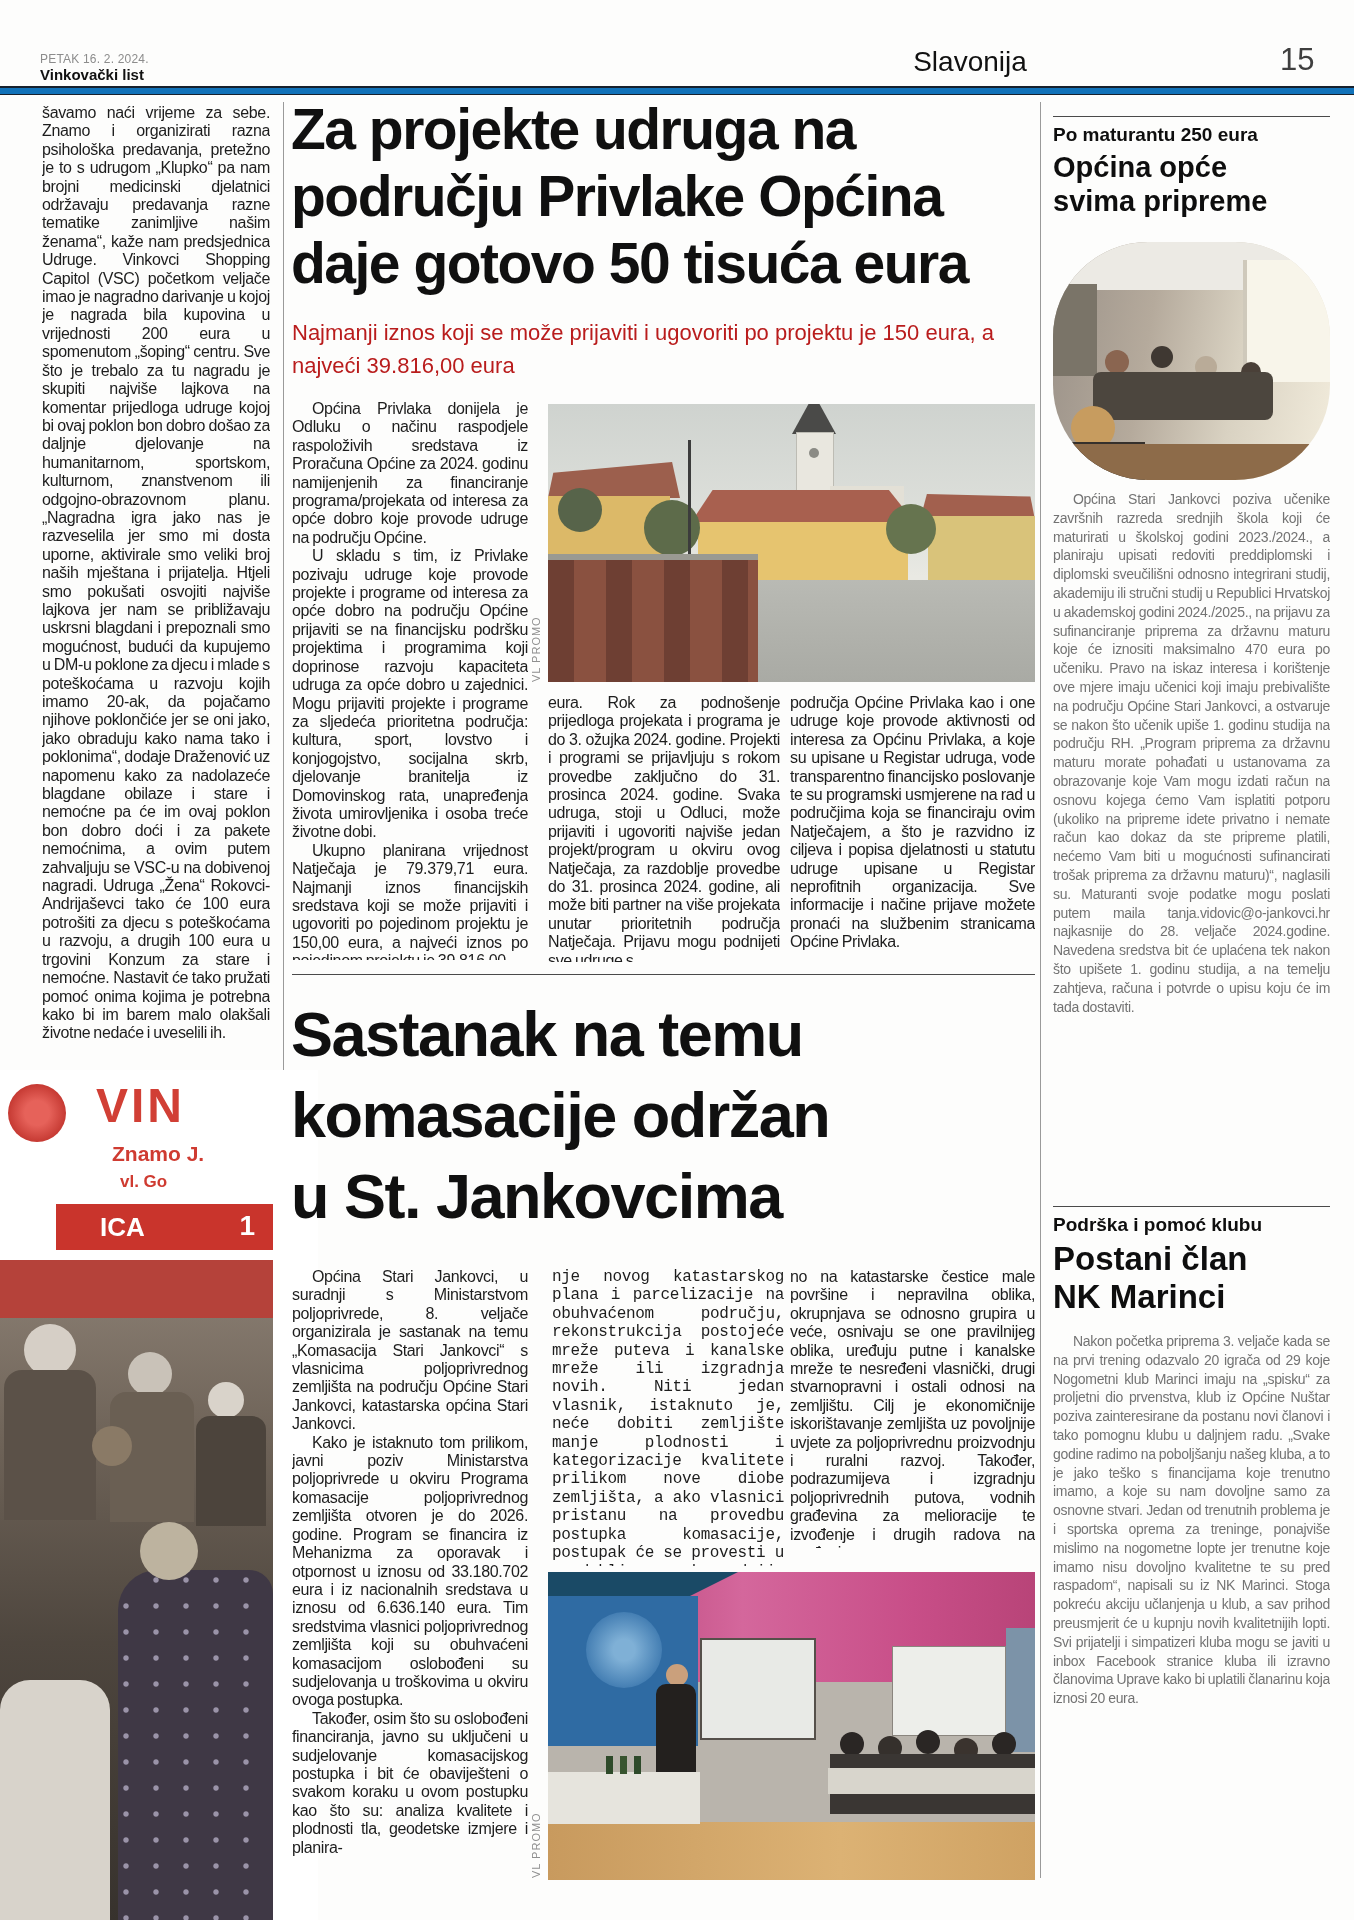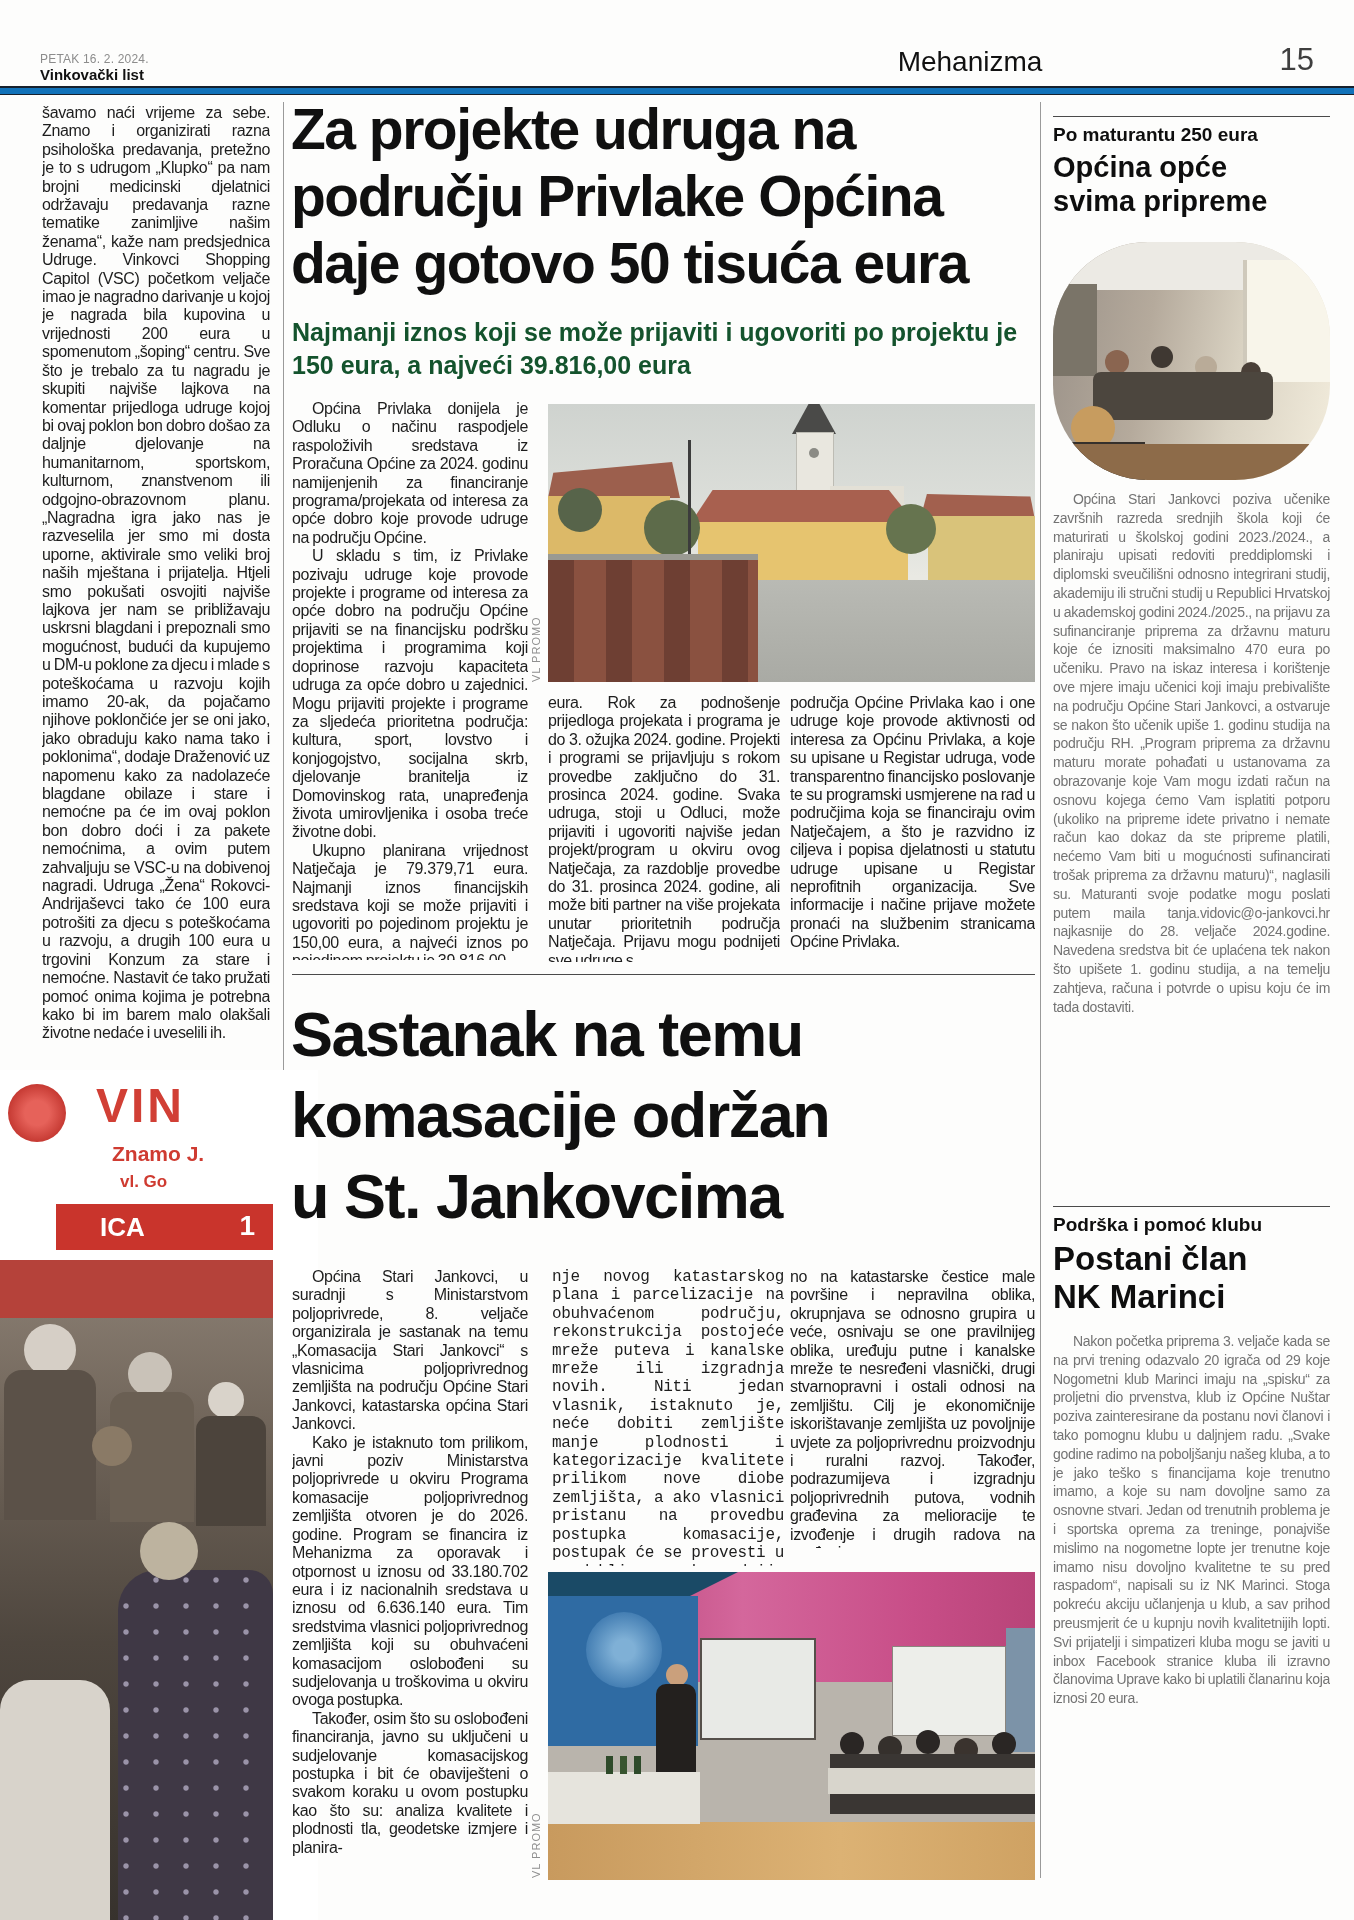--- a/index.html
+++ b/index.html
@@ -9,39 +9,39 @@
   .pub{font-size:15px;font-weight:700;color:#111;}
   .section{font-size:28px;color:#111;}
   .pageno{font-size:31px;color:#3f3f3f;}
   .blueband{height:6px;background:#1172b9;border-top:2px solid #17212d;border-bottom:1px solid #17212d;}
   .vrule{width:1px;background:#9a9a9a;}
   .hrule{height:1px;background:#4a4a4a;}
   .h1,.h2{font-weight:700;letter-spacing:-1.5px;color:#101010;}
   .h1 span,.h2 span,.sh span{display:block;}
   .h1{font-size:57px;line-height:67px;}
   .h2{font-size:63px;line-height:81px;}
-  .subh{font-size:25px;line-height:33px;color:#14532d;font-weight:bold;}
+  .subh{font-size:22px;line-height:33px;color:#b91c1c;}
   .kicker{font-size:19px;font-weight:700;color:#0e0e0e;}
   .sh{font-size:29px;line-height:34px;font-weight:700;color:#0e0e0e;}
   .sh2{font-size:33px;line-height:38px;font-weight:700;color:#0e0e0e;}
   .body{font-size:16px;line-height:18.4px;text-align:justify;letter-spacing:-.35px;word-spacing:-1px;color:#1d1d1d;overflow:hidden;hyphens:auto;}
   .sbody{font-size:14px;line-height:18.8px;text-align:justify;letter-spacing:-.3px;word-spacing:-.5px;color:#737373;overflow:hidden;hyphens:auto;}
   .para{margin:0;text-indent:20px;}
   .para.noind{text-indent:0;}
   .credit{writing-mode:vertical-rl;transform:rotate(180deg);font-size:11px;color:#8f8f8f;letter-spacing:1px;}
   .photo{overflow:hidden;background:#cfcfca;}
   .ph{position:absolute;}
 </style>
 </head>
 <body>
 
 <div class="abs date" style="left:40px;top:52px;">PETAK 16. 2. 2024.</div>
 <div class="abs pub" style="left:40px;top:66px;">Vinkovački list</div>
-<div class="abs section" style="left:860px;top:46px;width:220px;text-align:center;">Mehanizma</div>
-<div class="abs pageno" style="left:1240px;top:42px;width:74px;text-align:right;">15</div>
+<div class="abs section" style="left:860px;top:46px;width:220px;text-align:center;">Slavonija</div>
+<div class="abs pageno" style="left:1280px;top:42px;width:74px;">15</div>
 <div class="abs blueband" style="left:0;top:86px;right:0;"></div>
 
 <div class="abs vrule" style="left:283px;top:102px;height:1776px;"></div>
 <div class="abs vrule" style="left:1040px;top:102px;height:1776px;"></div>
 
 <div class="abs body" style="left:42px;top:104px;width:228px;height:958px;">
   <p class="para noind">šavamo naći vrijeme za sebe. Znamo i organizirati razna psihološka predavanja, pretežno je to s udrugom „Klupko“ pa nam brojni medicinski djelatnici održavaju predavanja razne tematike zanimljive našim ženama“, kaže nam predsjednica Udruge. Vinkovci Shopping Capitol (VSC) početkom veljače imao je nagradno darivanje u kojoj je nagrada bila kupovina u vrijednosti 200 eura u spomenutom „šoping“ centru. Sve što je trebalo za tu nagradu je skupiti najviše lajkova na komentar prijedloga udruge kojoj bi ovaj poklon bon dobro došao za daljnje djelovanje na humanitarnom, sportskom, kulturnom, znanstvenom ili odgojno-obrazovnom planu. „Nagradna igra jako nas je razveselila jer smo mi dosta uporne, aktivirale smo veliki broj naših mještana i prijatelja. Htjeli smo pokušati osvojiti najviše lajkova jer nam se približavaju uskrsni blagdani i prepoznali smo mogućnost, budući da kupujemo u DM-u poklone za djecu i mlade s poteškoćama u razvoju kojih imamo 20-ak, da pojačamo njihove poklončiće jer se oni jako, jako obraduju kako nama tako i poklonima“, dodaje Draženović uz napomenu kako za nadolazeće blagdane obilaze i stare i nemoćne pa će im ovaj poklon bon dobro doći i za pakete nemoćnima, a ovim putem zahvaljuju se VSC-u na dobivenoj nagradi. Udruga „Žena“ Rokovci-Andrijaševci tako će 100 eura potrošiti za djecu s poteškoćama u razvoju, a drugih 100 eura u trgovini Konzum za stare i nemoćne. Nastavit će tako pružati pomoć onima kojima je potrebna kako bi im barem malo olakšali životne nedaće i uveselili ih.</p>
 </div>
 
 <div class="abs photo" style="left:0;top:1070px;width:318px;height:850px;background:#fff;">

